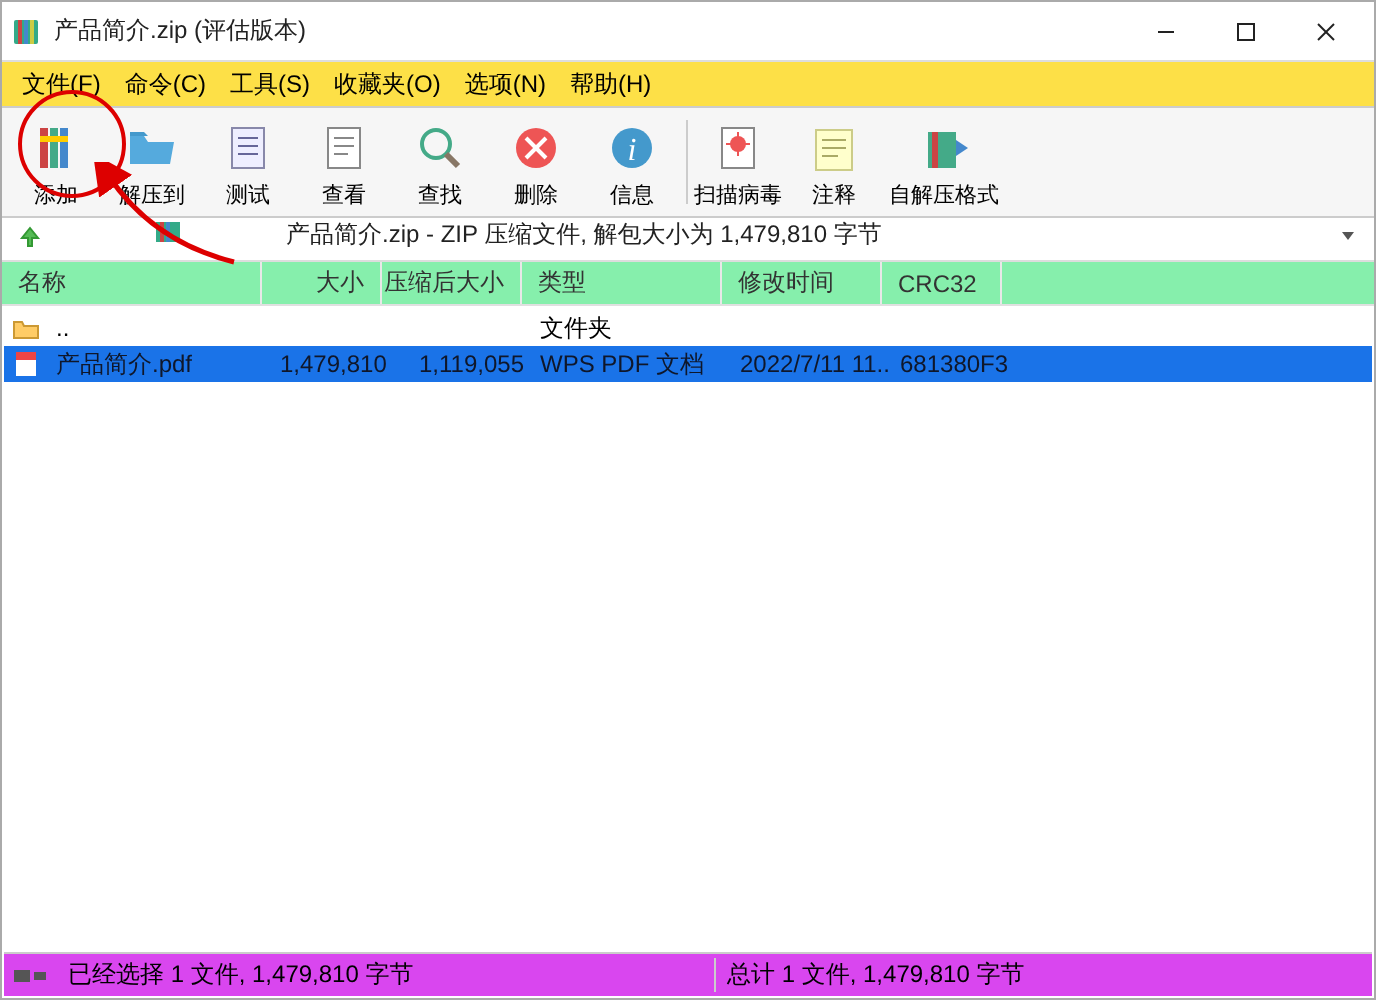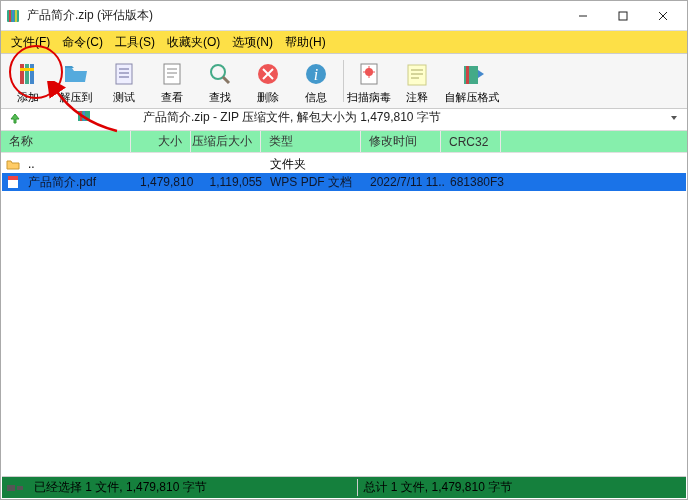--- a/index.html
+++ b/index.html
@@ -26,21 +26,21 @@
   .col-size { width: 60px; justify-content: flex-end; }
   .col-packed { width: 70px; justify-content: flex-end; }
   .col-type { width: 100px; }
   .col-mtime { width: 80px; }
   .col-crc { width: 60px; }
   .file-area { position: absolute; top: 154px; left: 1px; right: 1px; bottom: 24px; overflow: auto; background: #fff; }
   .row { height: 18px; display: flex; align-items: center; font-size: 12px; padding-left: 4px; }
   .row .cell { padding: 0 4px; overflow: hidden; white-space: nowrap; }
   .row.selected { background: #1a73e8; color: #0f172a; }
   .row .folder-icon, .row .file-icon { width: 14px; height: 14px; margin-right: 4px; flex-shrink: 0; }
-  .statusbar { position: absolute; left: 1px; right: 1px; bottom: 1px; height: 22px; display: flex; align-items: center; border-top: 1px solid #ccc; background: #15803d; font-size: 12px; }
+  .statusbar { position: absolute; left: 1px; right: 1px; bottom: 1px; height: 22px; display: flex; align-items: center; border-top: 1px solid #ccc; background: #d946ef; font-size: 12px; }
   .status-grip { width: 26px; display: flex; align-items: center; justify-content: center; gap: 2px; }
   .status-left { flex: 1; padding-left: 6px; border-right: 1px solid #ccc; }
   .status-right { flex: 1; padding-left: 6px; }
   .annot-circle { position: absolute; left: 8px; top: 44px; width: 54px; height: 54px; border: 2px solid #d00; border-radius: 50%; pointer-events: none; }
   .annot-arrow { position: absolute; left: 46px; top: 80px; pointer-events: none; }
 </style>
 </head>
 <body>
 
 <div class="titlebar">

